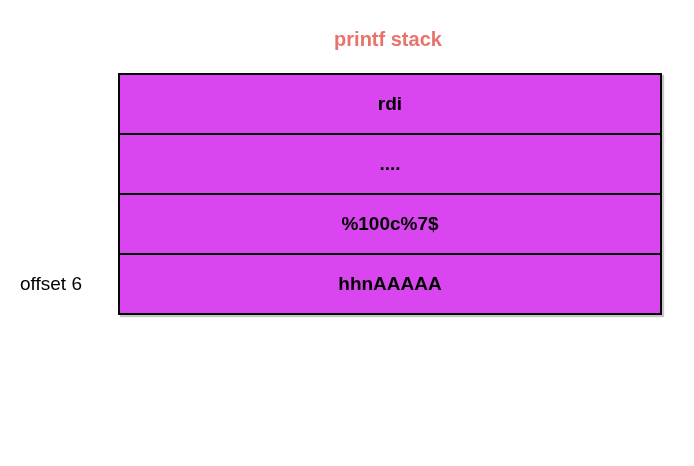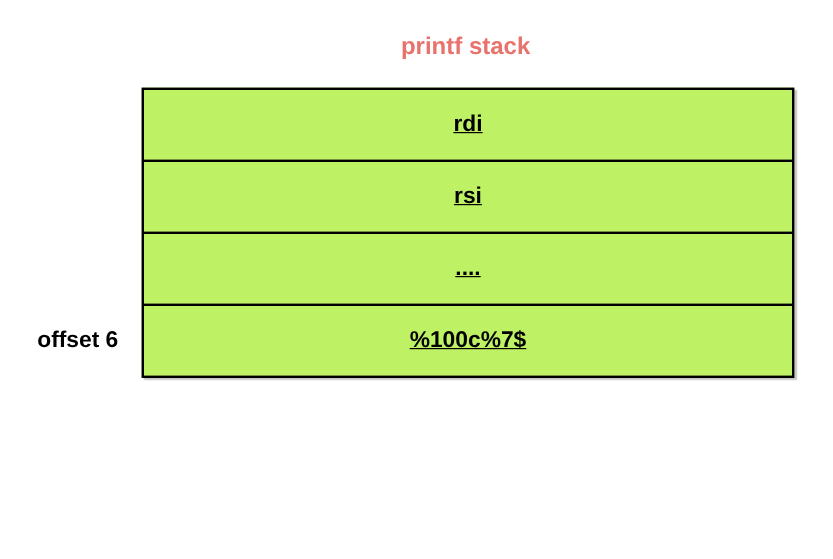--- a/index.html
+++ b/index.html
@@ -25,66 +25,65 @@
     font-weight: bold;
     color: #e8736c;
     letter-spacing: 0px;
   }
   .stack {
     position: absolute;
     left: 118px;
     top: 73px;
     width: 540px;
     border: 2px solid #000000;
-    background: #bef264;
+    background: #d946ef;
     box-shadow: 2px 2px 1px rgba(128,128,128,0.45);
-    text-decoration: underline;
   }
   .row {
     height: 58px;
     display: flex;
     align-items: center;
     justify-content: center;
     border-top: 2px solid #000000;
     font-size: 19px;
     font-weight: bold;
     color: #000000;
   }
   .row:first-child {
     border-top: none;
   }
   .offset-label {
     position: absolute;
-    left: 31px;
+    left: 20px;
     top: 255px;
     height: 58px;
     display: flex;
     align-items: center;
     font-size: 19px;
-    font-weight: bold;
+    font-weight: normal;
     color: #000000;
   }
 </style>
 </head>
 <body>
 
 <div class="canvas">
 
   <div class="title">printf stack</div>
 
   <div class="offset-label">offset 6</div>
 
   <div class="stack">
     <div class="row">
       <span>rdi</span>
     </div>
     <div class="row">
-      <span>rsi</span>
-    </div>
-    <div class="row">
       <span>....</span>
     </div>
     <div class="row">
       <span>%100c%7$</span>
+    </div>
+    <div class="row">
+      <span>hhnAAAAA</span>
     </div>
   </div>
 
 </div>
 
 </body></html>

